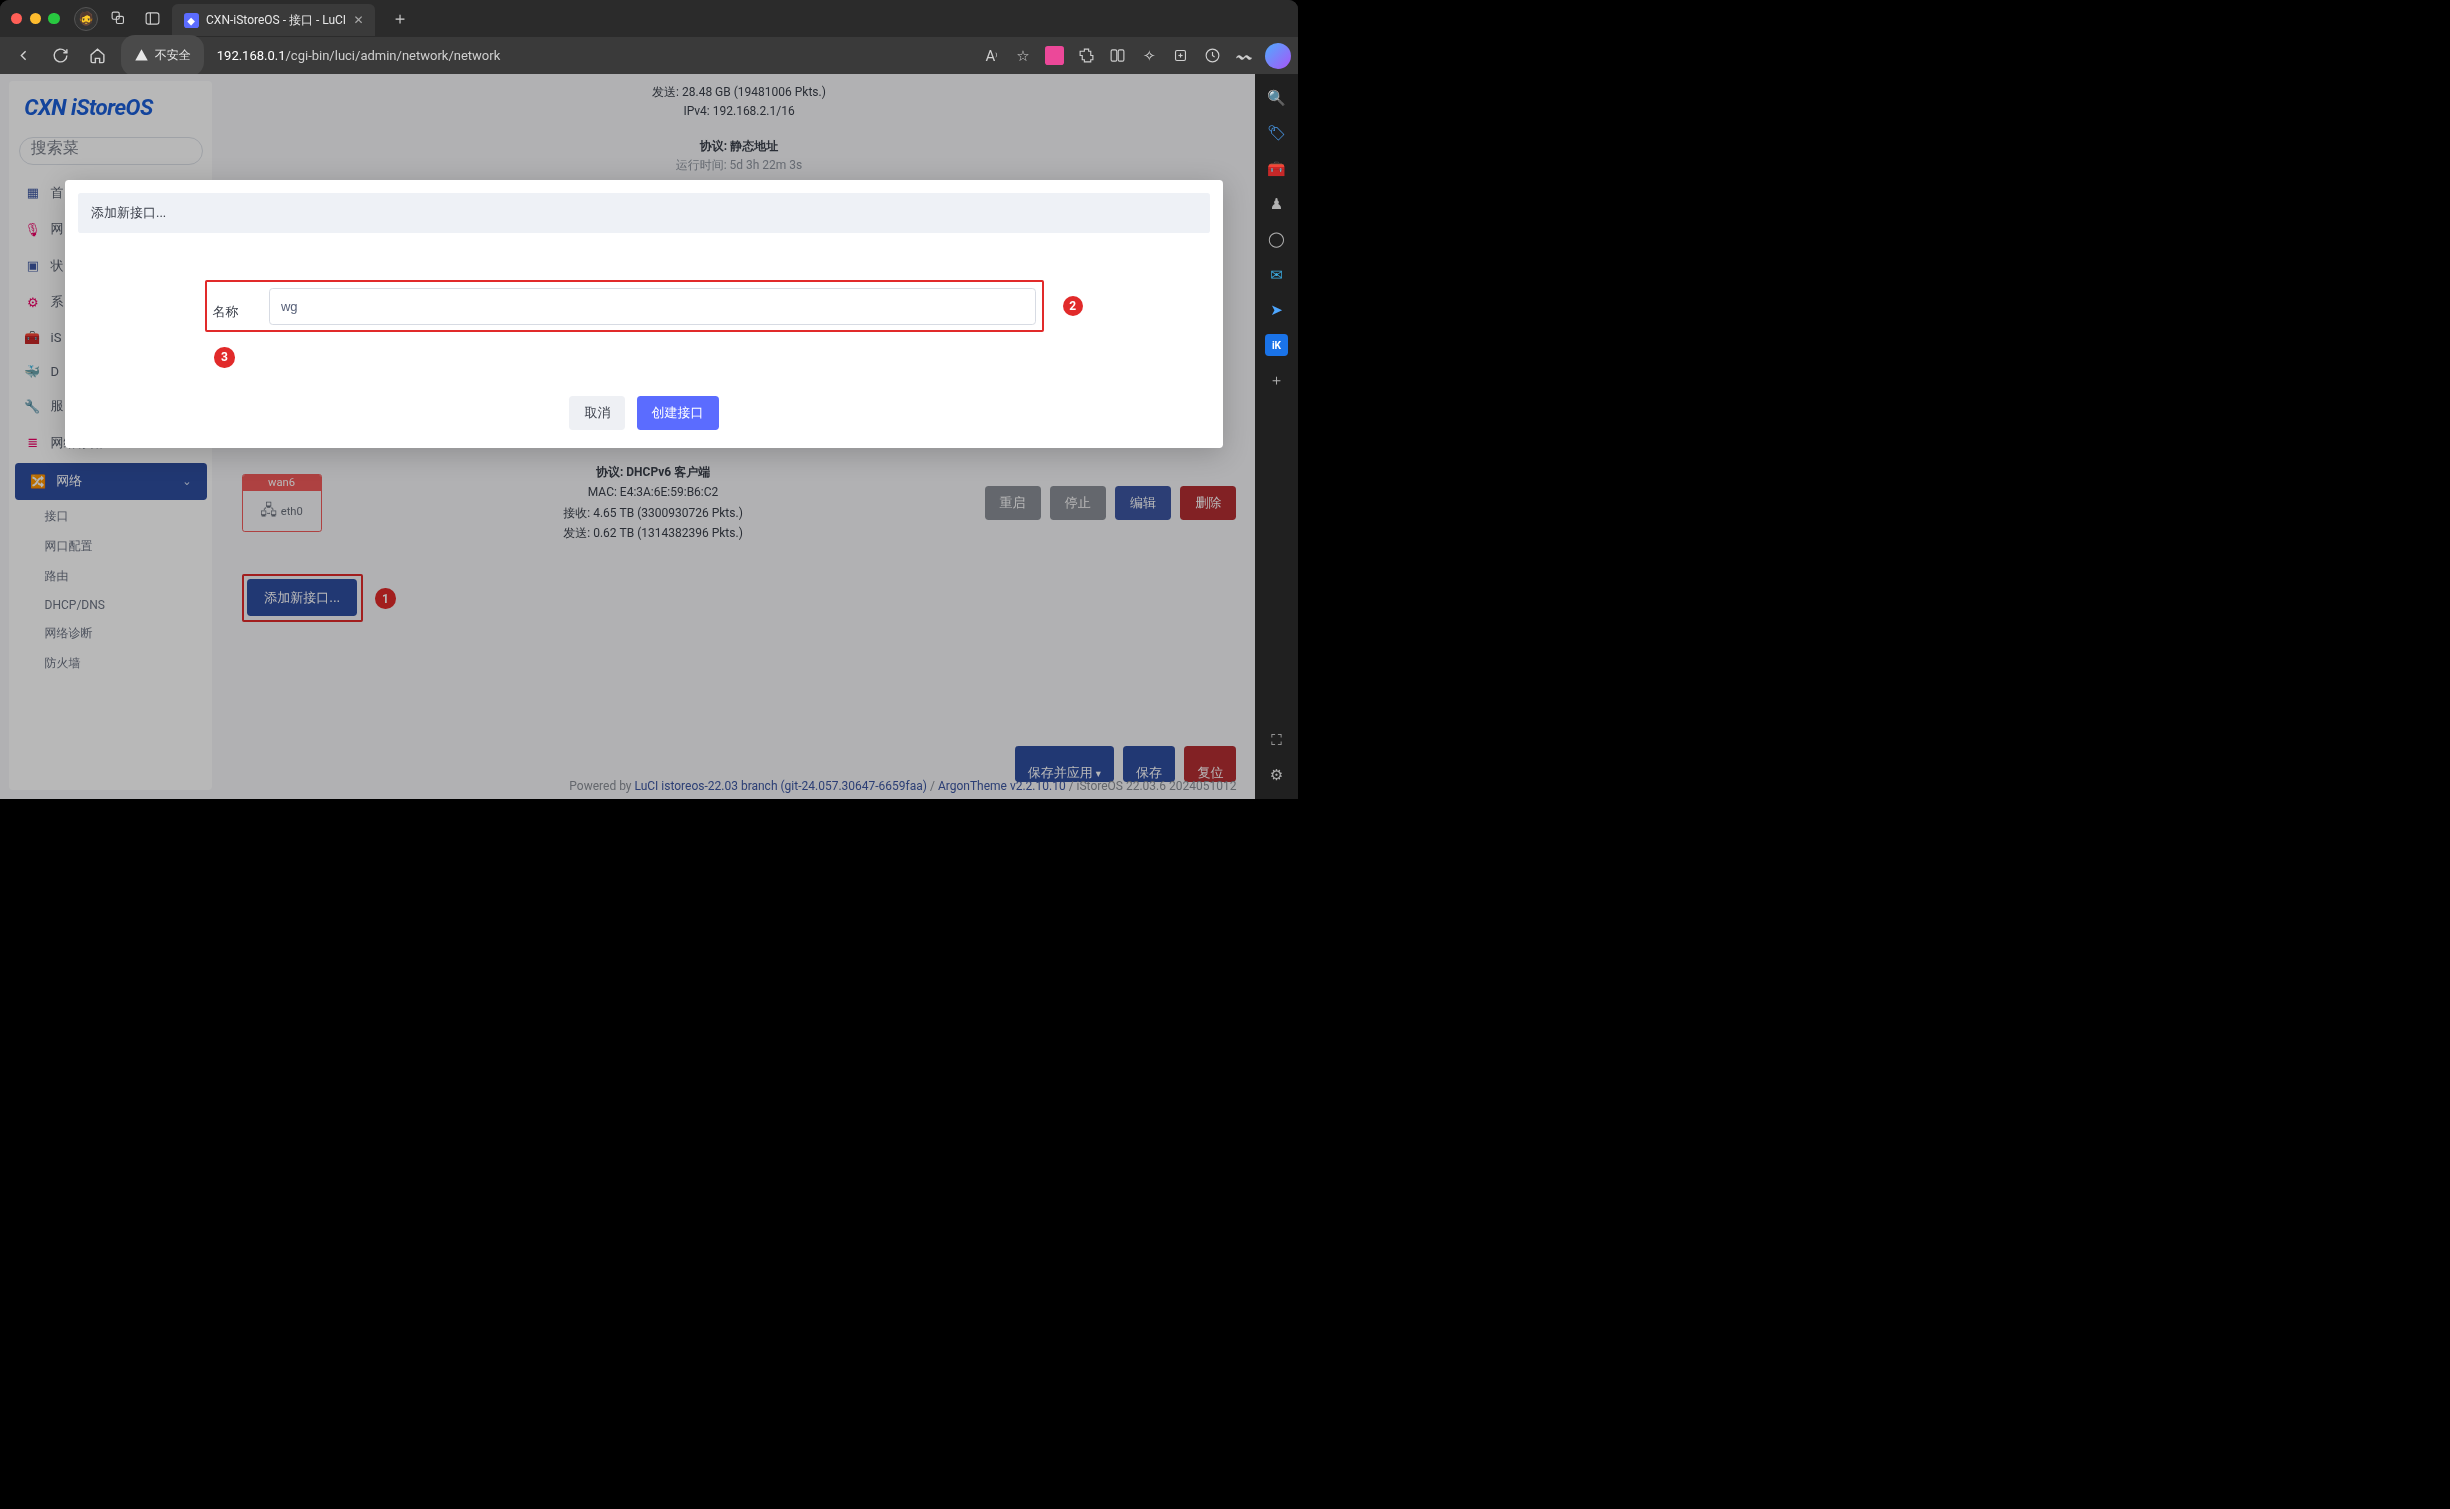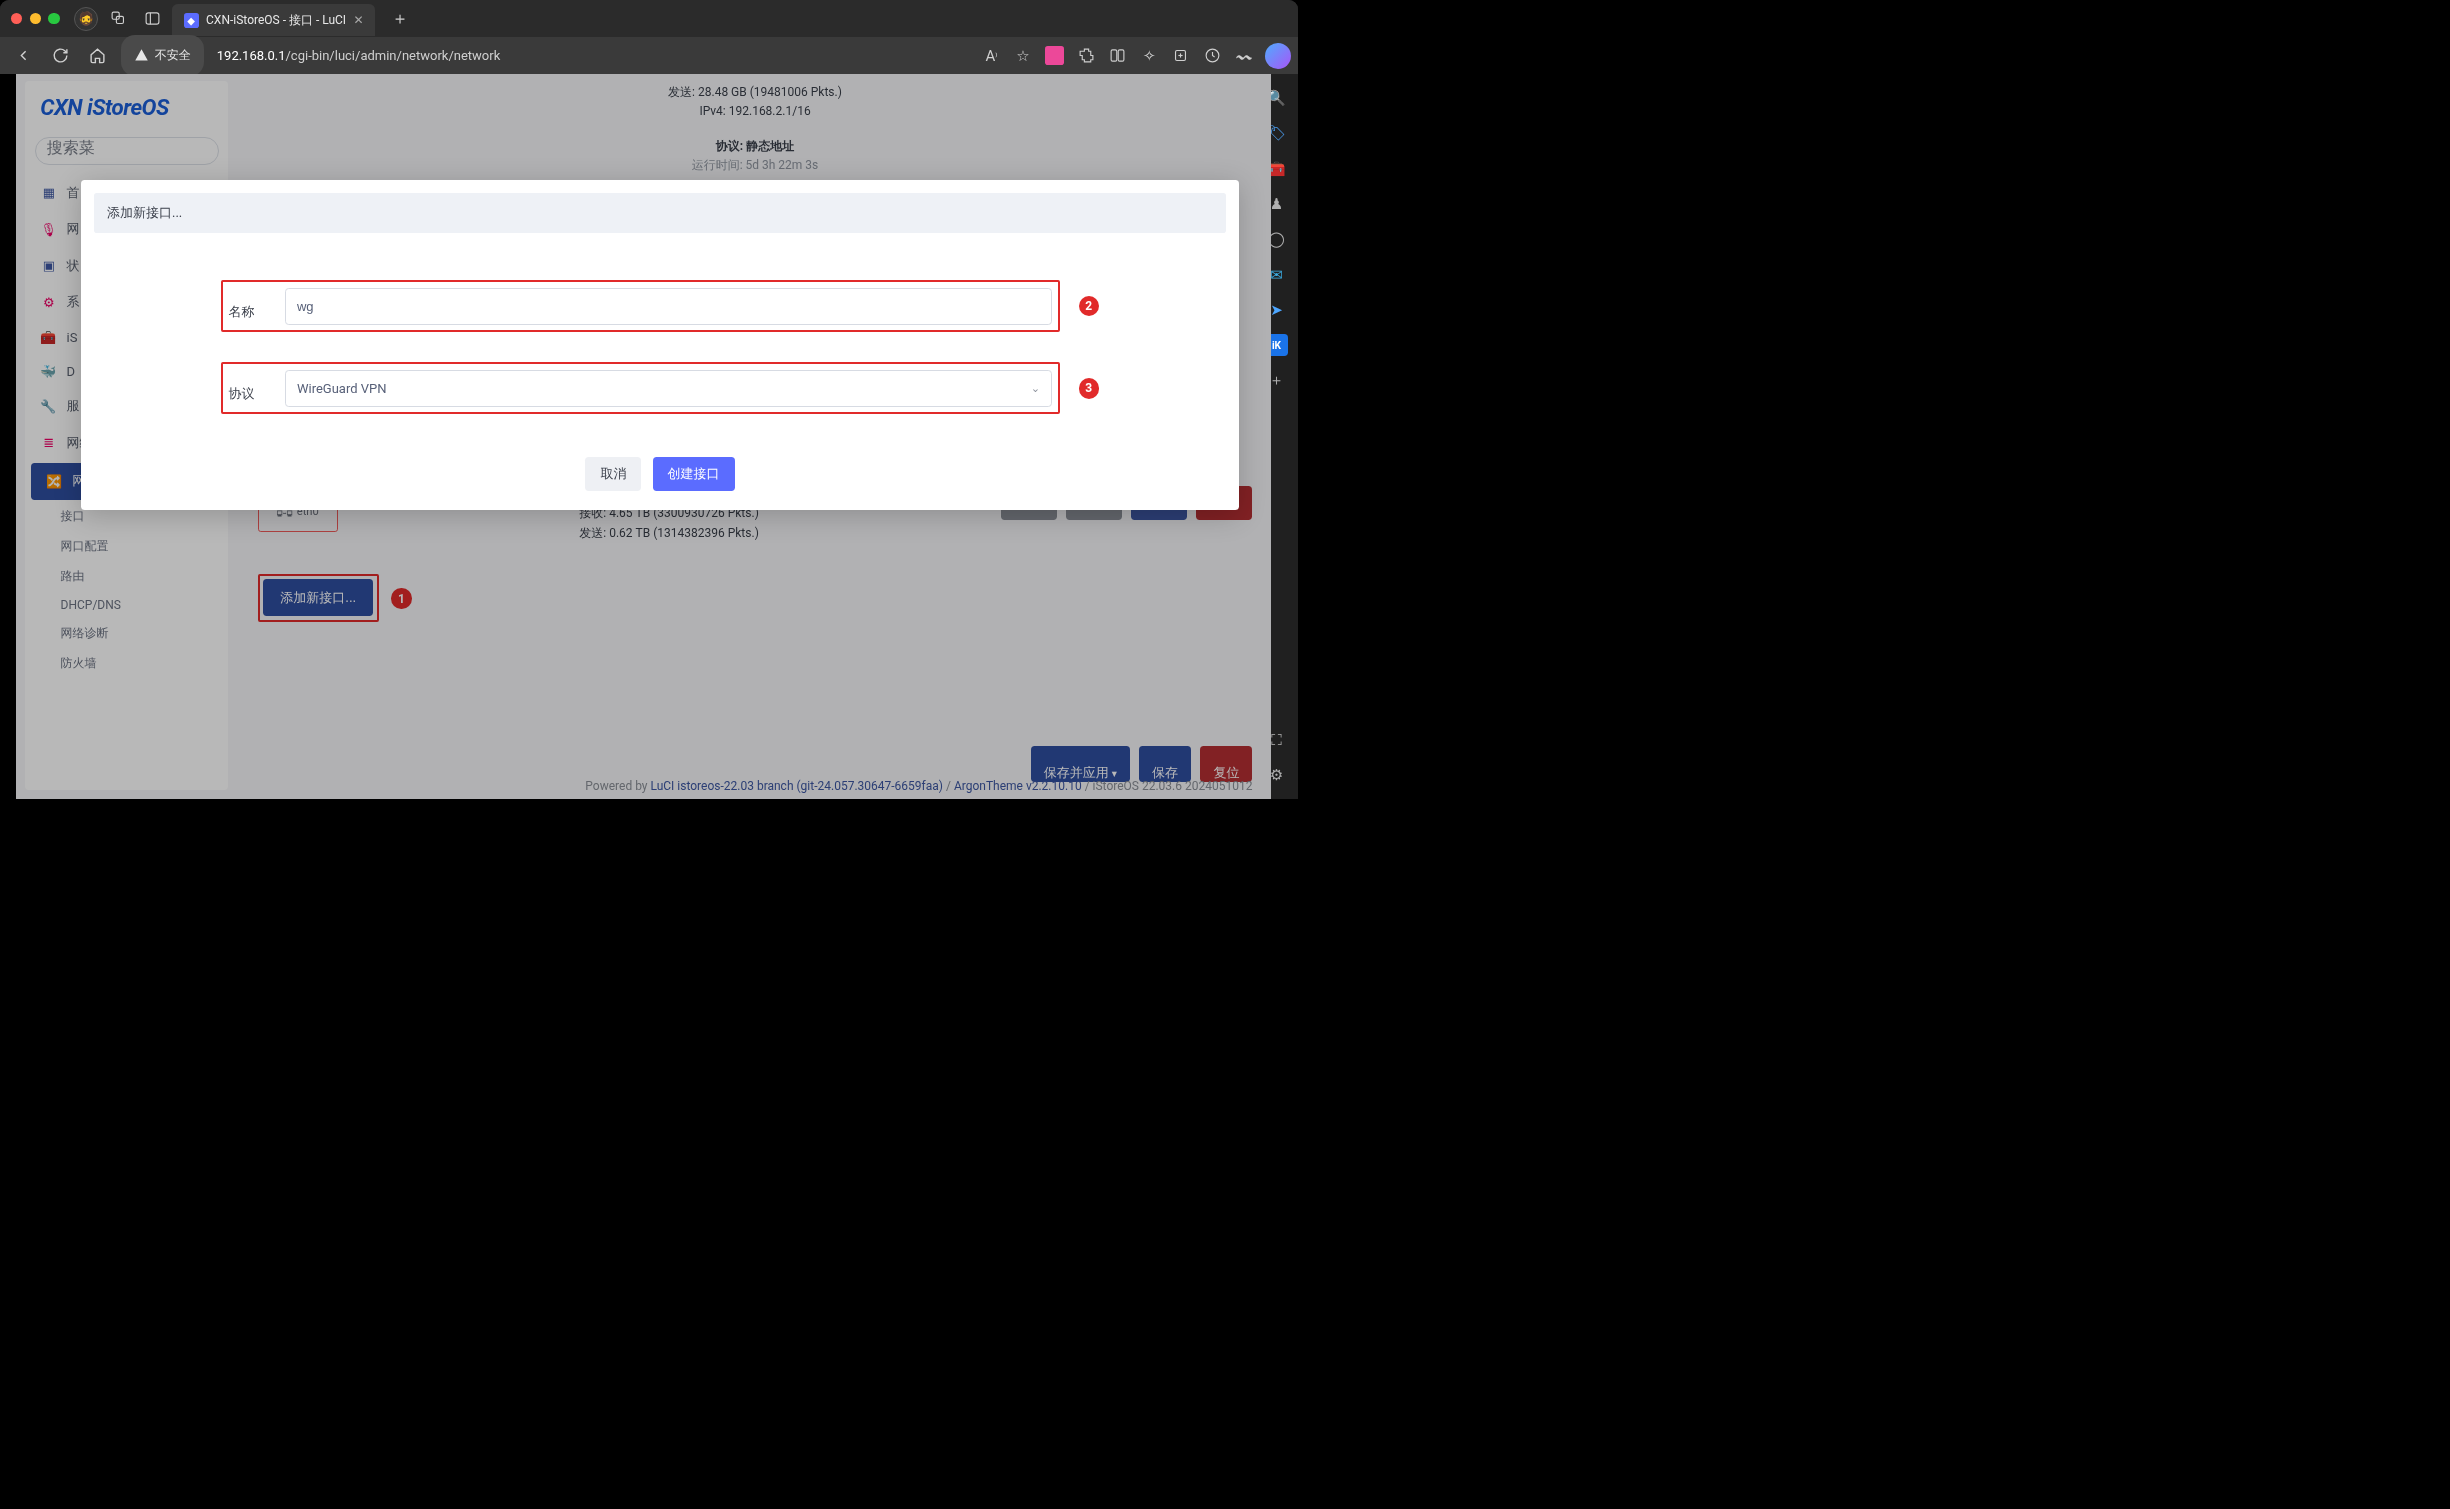--- a/index.html
+++ b/index.html
@@ -74,21 +74,21 @@
 .rr-icon.blue{color:#4da6ff;}
 .rr-icon.orange{color:#e8742c;}
 .rr-icon.sky{color:#3ba9de;}
 .rr-icon.violet{background:#1a73e8;border-radius:3.7px;color:#fff;font-size:10.2px;font-weight:bold;}
 .rr-bottom{position:absolute;bottom:13px;left:0;right:0;display:flex;flex-direction:column;align-items:center;gap:13px;}
 .copilot-icon{position:absolute;right:7.4px;top:43px;width:26px;height:26px;border-radius:50%;
   background:linear-gradient(135deg,#4facfe,#a855f7);}
 
 
 .page {
-  position:absolute; top:74px; left:16px; width:1255px; bottom:0;
+  position:absolute; top:74px; left:0; width:1255px; bottom:0;
   background:#f5f6f8;
   text-decoration:underline;
 }
 
 .dim {
   position:absolute; inset:0; background:rgba(0,0,0,.28); z-index:5;
 }
 
 
 .sidebar {
@@ -430,27 +430,20 @@
 
       <div style="display:flex;align-items:center;gap:9.3px;">
         <div class="form-row annot" style="flex:1;">
           <div class="form-label">名称</div>
           <input class="form-input" value="wg" style="">
         </div>
         <span class="annot-num">2</span>
       </div>
 
       <div style="display:flex;align-items:center;gap:9.3px;">
-        <div class="form-row annot" style="flex:1;">
-          <div class="form-label">协议</div>
-          <div class="form-select">
-            <span class="sel-val">WireGuard VPN</span>
-            <span class="sel-caret">⌄</span>
-          </div>
-        </div>
         <span class="annot-num">3</span>
       </div>
 
     </div>
     <div class="modal-actions">
       <button class="btn lite">取消</button>
       <button class="btn primary">创建接口</button>
     </div>
   </div>
 

